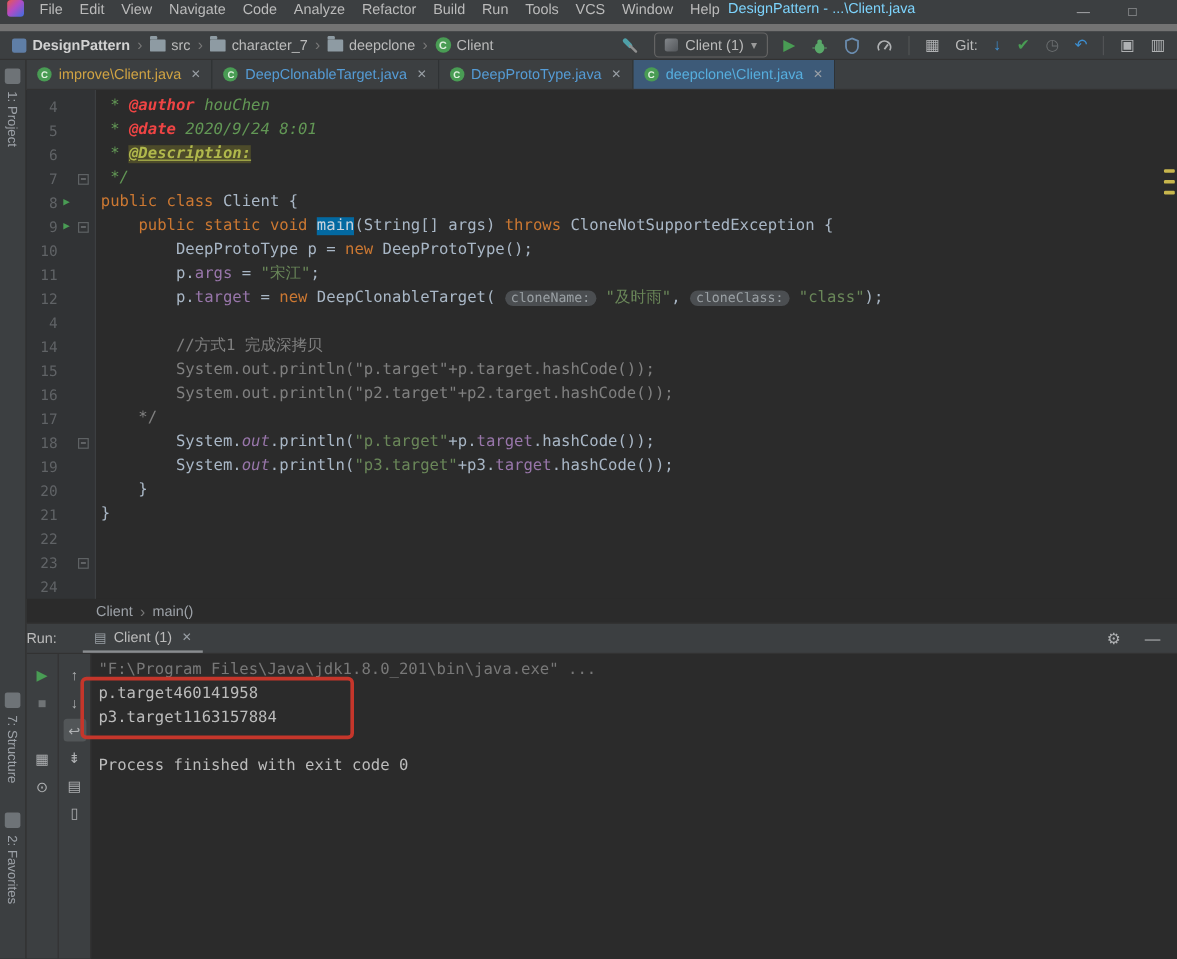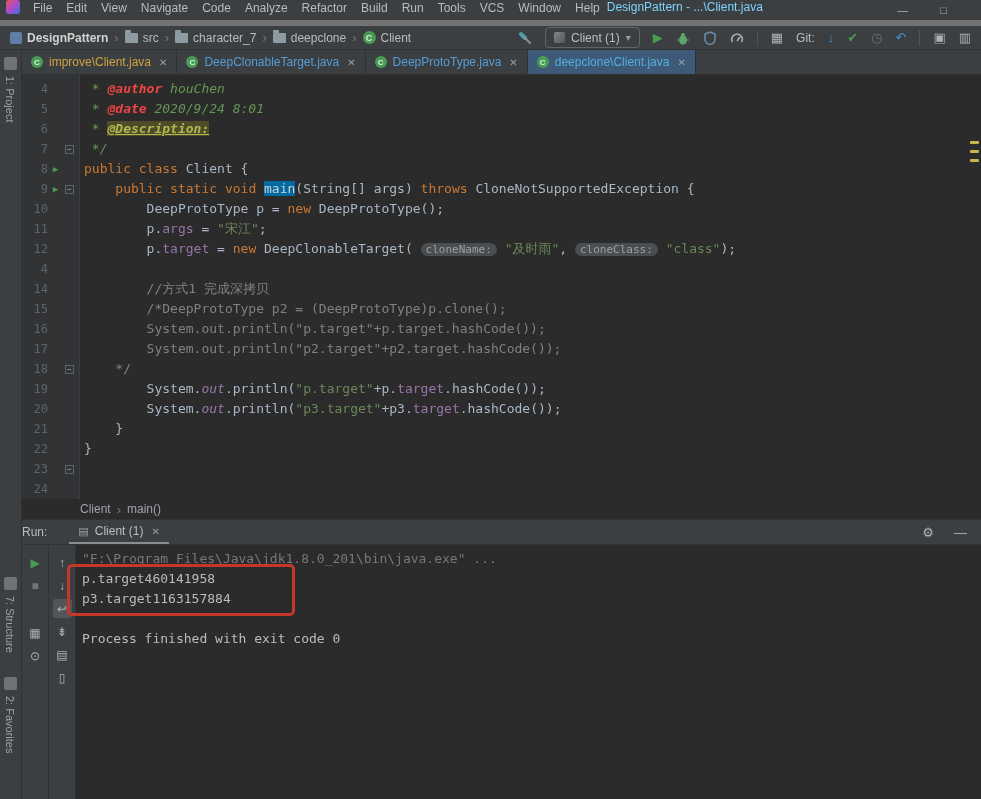--- a/index.html
+++ b/index.html
@@ -365,21 +365,20 @@
             <div class="cl"><span class="tk-doc"> * </span><span class="tk-doctag">@date</span><span class="tk-doc"> 2020/9/24 8:01</span></div>
             <div class="cl"><span class="tk-doc"> * </span><span class="tk-dochl">@Description:</span></div>
             <div class="cl"><span class="tk-doc"> */</span></div>
             <div class="cl"><span class="tk-kw">public</span><span class="tk-plain"> </span><span class="tk-kw">class</span><span class="tk-plain"> Client {</span></div>
             <div class="cl"><span class="tk-plain">    </span><span class="tk-kw">public</span><span class="tk-plain"> </span><span class="tk-kw">static</span><span class="tk-plain"> </span><span class="tk-kw">void</span><span class="tk-plain"> </span><span class="tk-sel">main</span><span class="tk-plain">(String[] args) </span><span class="tk-kw">throws</span><span class="tk-plain"> CloneNotSupportedException {</span></div>
             <div class="cl"><span class="tk-plain">        DeepProtoType p = </span><span class="tk-kw">new</span><span class="tk-plain"> DeepProtoType();</span></div>
             <div class="cl"><span class="tk-plain">        p.</span><span class="tk-field">args</span><span class="tk-plain"> = </span><span class="tk-str">"宋江"</span><span class="tk-plain">;</span></div>
             <div class="cl"><span class="tk-plain">        p.</span><span class="tk-field">target</span><span class="tk-plain"> = </span><span class="tk-kw">new</span><span class="tk-plain"> DeepClonableTarget( </span><span class="tk-hint">cloneName:</span><span class="tk-plain"> </span><span class="tk-str">"及时雨"</span><span class="tk-plain">, </span><span class="tk-hint">cloneClass:</span><span class="tk-plain"> </span><span class="tk-str">"class"</span><span class="tk-plain">);</span></div>
             <div class="cl"></div>
             <div class="cl"><span class="tk-cmt">        //方式1 完成深拷贝</span></div>
-            <div class="cl"><span class="tk-cmt">        /*DeepProtoType p2 = (DeepProtoType)p.clone();</span></div>
             <div class="cl"><span class="tk-cmt">        System.out.println("p.target"+p.target.hashCode());</span></div>
             <div class="cl"><span class="tk-cmt">        System.out.println("p2.target"+p2.target.hashCode());</span></div>
             <div class="cl"><span class="tk-cmt">    */</span></div>
             <div class="cl"><span class="tk-plain">        System.</span><span class="tk-fieldi">out</span><span class="tk-plain">.println(</span><span class="tk-str">"p.target"</span><span class="tk-plain">+p.</span><span class="tk-field">target</span><span class="tk-plain">.hashCode());</span></div>
             <div class="cl"><span class="tk-plain">        System.</span><span class="tk-fieldi">out</span><span class="tk-plain">.println(</span><span class="tk-str">"p3.target"</span><span class="tk-plain">+p3.</span><span class="tk-field">target</span><span class="tk-plain">.hashCode());</span></div>
             <div class="cl"><span class="tk-plain">    }</span></div>
             <div class="cl"><span class="tk-plain">}</span></div>
           </div>
         <div class="mark m1"></div>
         <div class="mark m2"></div>

